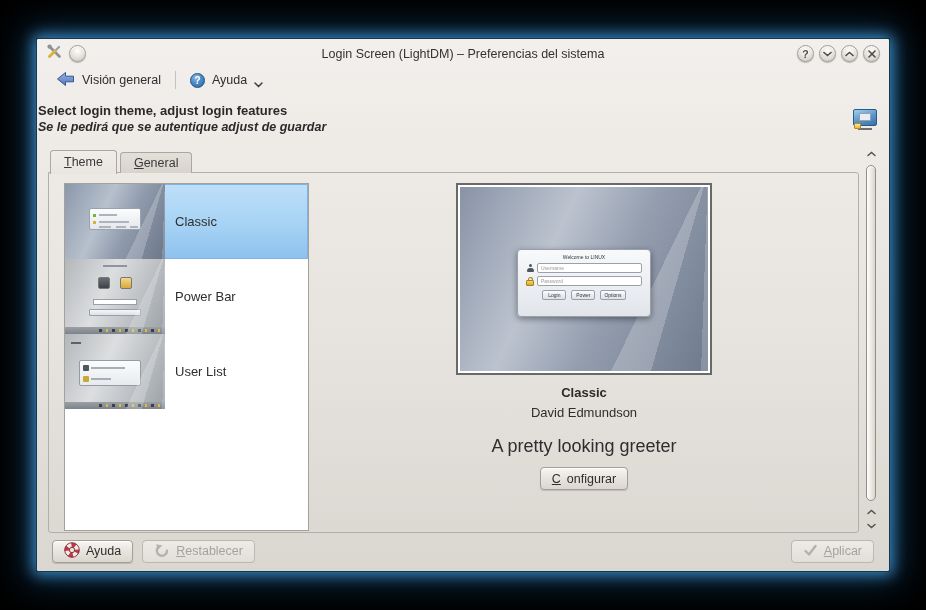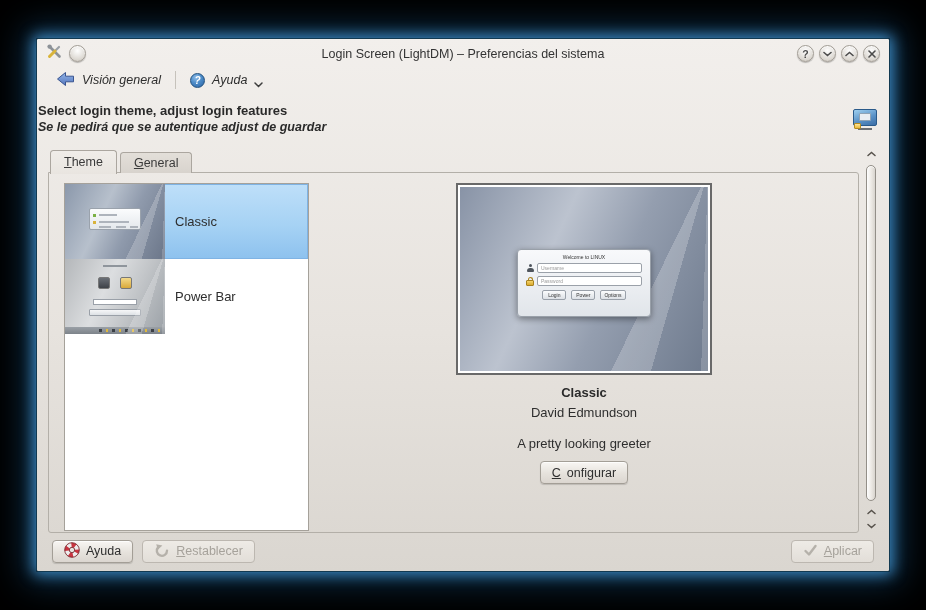--- a/index.html
+++ b/index.html
@@ -25,21 +25,21 @@
     width:17px; height:17px; border-radius:50%;
     background:radial-gradient(circle at 50% 32%, #fefefe, #dedad4 65%, #c7c2bb);
     border:1px solid #a29d95;
     box-shadow:inset 0 1px 1px rgba(255,255,255,.9), 0 1px 1px rgba(0,0,0,.25);
     display:flex; align-items:center; justify-content:center;
     color:#4c4c4c; font-size:10.5px; font-weight:bold; flex:none;
   }
   .tb-left{ display:flex; gap:6px; align-items:center; }
   .tb-controls{ margin-left:auto; display:flex; gap:5px; z-index:2; }
   
-  .toolbar{ position:absolute; top:26px; left:0; right:0; height:30px; display:flex; align-items:center; padding:0 10px;font-style:italic; }
+  .toolbar{ position:absolute; top:26px; left:0; right:0; height:30px; display:flex; align-items:center; padding:0 10px; }
   .tool-btn{ display:flex; align-items:center; gap:7px; padding:3px 9px; font-size:12.5px; color:#2e2e2e; border-radius:3px; cursor:default; }
   .toolbar-sep{ width:1px; height:18px; background:#c6c2bb; margin:0 5px; }
   .help-badge{
     width:15px; height:15px; border-radius:50%;
     background:radial-gradient(circle at 38% 28%, #8cbbе8, #4d8cc8 45%, #2a62a4);
     background:radial-gradient(circle at 38% 28%, #8cbbe8, #4d8cc8 45%, #2a62a4);
     border:1px solid #20507f; color:#fff; font-size:10px; font-weight:bold;
     display:flex; align-items:center; justify-content:center;
   }
   .chev{ margin-top:8px; }
@@ -139,21 +139,21 @@
   .g-lock .body{ position:absolute; left:0; right:0; bottom:0; height:6px; background:linear-gradient(#f5d36a,#d9a92e); border:1px solid #a8821e; border-radius:1px; }
   .g-lock .shackle{ position:absolute; left:1.5px; top:0; width:5px; height:5px; border:1px solid #a8821e; border-bottom:none; border-radius:3px 3px 0 0; }
   .g-user{ width:8px; height:9px; position:relative; }
   .g-user .head{ position:absolute; left:2.5px; top:0; width:3.5px; height:3.5px; border-radius:50%; background:#4e545c; }
   .g-user .bodyp{ position:absolute; left:0.5px; bottom:0.5px; width:7px; height:4px; border-radius:3px 3px 1px 1px; background:#4e545c; }
   .g-buttons{ display:flex; justify-content:center; gap:5px; margin-top:4px; }
   .g-btn{ min-width:24px; height:10px; padding:0 3px; display:flex; align-items:center; justify-content:center;
     background:linear-gradient(#fbfcfd,#dde1e6); border:1px solid #99a0a9; border-radius:2px; font-size:5px; color:#333; }
   .p-name{ margin-top:10px; font-size:13px; font-weight:bold; color:#2a2a2a; }
   .p-author{ margin-top:5px; font-size:13px; color:#2e2e2e; }
-  .p-desc{ margin-top:16px; font-size:13px; color:#2e2e2e; }
+  .p-desc{ margin-top:16px; font-size:18px; color:#2e2e2e; }
   .configure{ margin-top:10px; }
   
   .btn{
     height:23px; padding:0 11px; display:inline-flex; align-items:center; justify-content:center; gap:6px;
     font-size:12.5px; color:#2e2e2e;
     background:linear-gradient(#f8f6f3,#e6e2dc 55%,#dbd6d0);
     border:1px solid #a39e96; border-radius:4px;
     box-shadow:inset 0 1px 0 rgba(255,255,255,.75), 0 1px 1px rgba(0,0,0,.15);
     cursor:default; white-space:nowrap;
   }
@@ -286,20 +286,37 @@
             <div class="t-av dark"></div>
             <div class="t-av gold"></div>
           </div>
           <div class="t-input"></div>
           <div class="t-btn"></div>
           <div class="t-taskbar"></div>
         </div>
         <span class="row-label">Power Bar</span>
       </div>
 
+      <div class="row">
+        <div class="thumb scene-gray rays">
+          <div class="t-line" style="left:6px; top:8px; width:10px; background:#5d6268;"></div>
+          <div class="t-listbox">
+            <div class="t-lrow" style="top:3px;">
+              <div class="t-lav" style="background:#50565e;"></div>
+              <div class="t-lbar"></div>
+            </div>
+            <div class="t-lrow" style="top:14px;">
+              <div class="t-lav" style="background:#c8a934;"></div>
+              <div class="t-lbar" style="width:20px;"></div>
+            </div>
+          </div>
+          <div class="t-taskbar"></div>
+        </div>
+        <span class="row-label">User List</span>
+      </div>
 
     </div>
 
     <div class="preview-col">
       <div class="preview-frame">
         <div class="p-scene rays">
           <div class="greeter">
             <div class="g-title">Welcome to LINUX</div>
             <div class="g-row">
               <div class="g-user">

